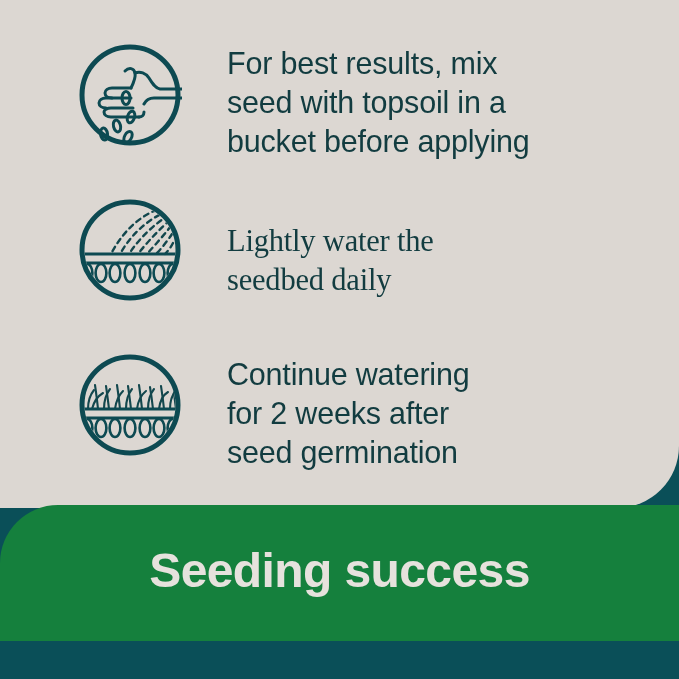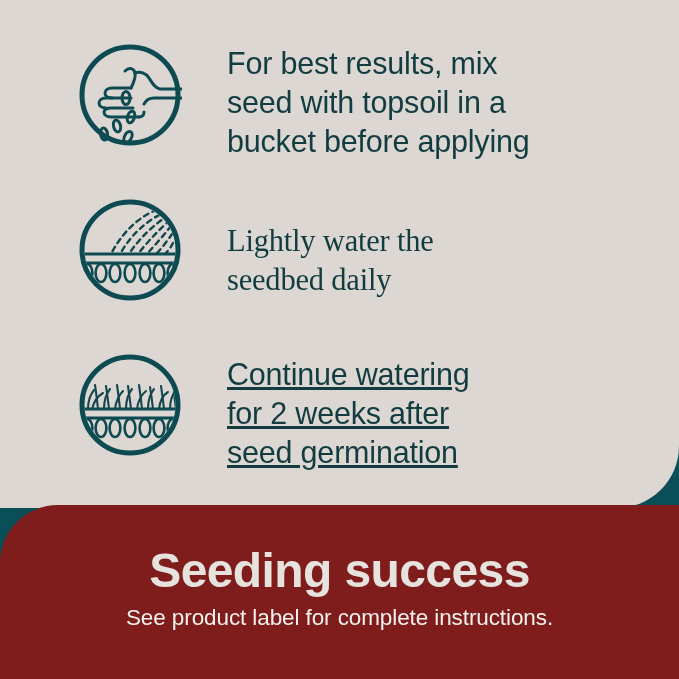--- a/index.html
+++ b/index.html
@@ -29,22 +29,22 @@
     height: 508px;
     background: #dcd7d2;
     border-bottom-right-radius: 62px;
   }
   
   #footer {
     position: absolute;
     left: 0;
     top: 505px;
     width: 679px;
-    height: 174px;
-    background: #7f1d1d;
+    height: 136px;
+    background: #15803d;
     border-top-left-radius: 58px;
   }
   #steps {
     position: absolute;
     left: 0;
     top: 0;
     width: 679px;
   }
   .step {
     position: absolute;
@@ -73,21 +73,21 @@
     color: #123c40;
     font-size: 30.5px;
     line-height: 1.28;
     letter-spacing: -0.2px;
     font-weight: 400;
     max-width: 400px;
     white-space: pre-line;
     padding-top: 2px;
   }
   .step-2 .step-text { padding-top: 25px; font-family: Liberation Serif, serif; }
-  .step-3 .step-text { padding-top: 3px; text-decoration: underline; }
+  .step-3 .step-text { padding-top: 3px; }
 
   #footer-inner {
     position: absolute;
     left: 0;
     top: 0;
     width: 679px;
     text-align: center;
   }
   #footer-title {
     margin: 0;
@@ -235,17 +235,16 @@
       <div class="step-text">Continue watering
 for 2 weeks after
 seed germination</div>
     </div>
 
   </div>
 
   <div id="footer">
     <div id="footer-inner">
       <h2 id="footer-title">Seeding success</h2>
-      <p id="footer-sub">See product label for complete instructions.</p>
     </div>
   </div>
 
 </div>
 
 </body></html>

